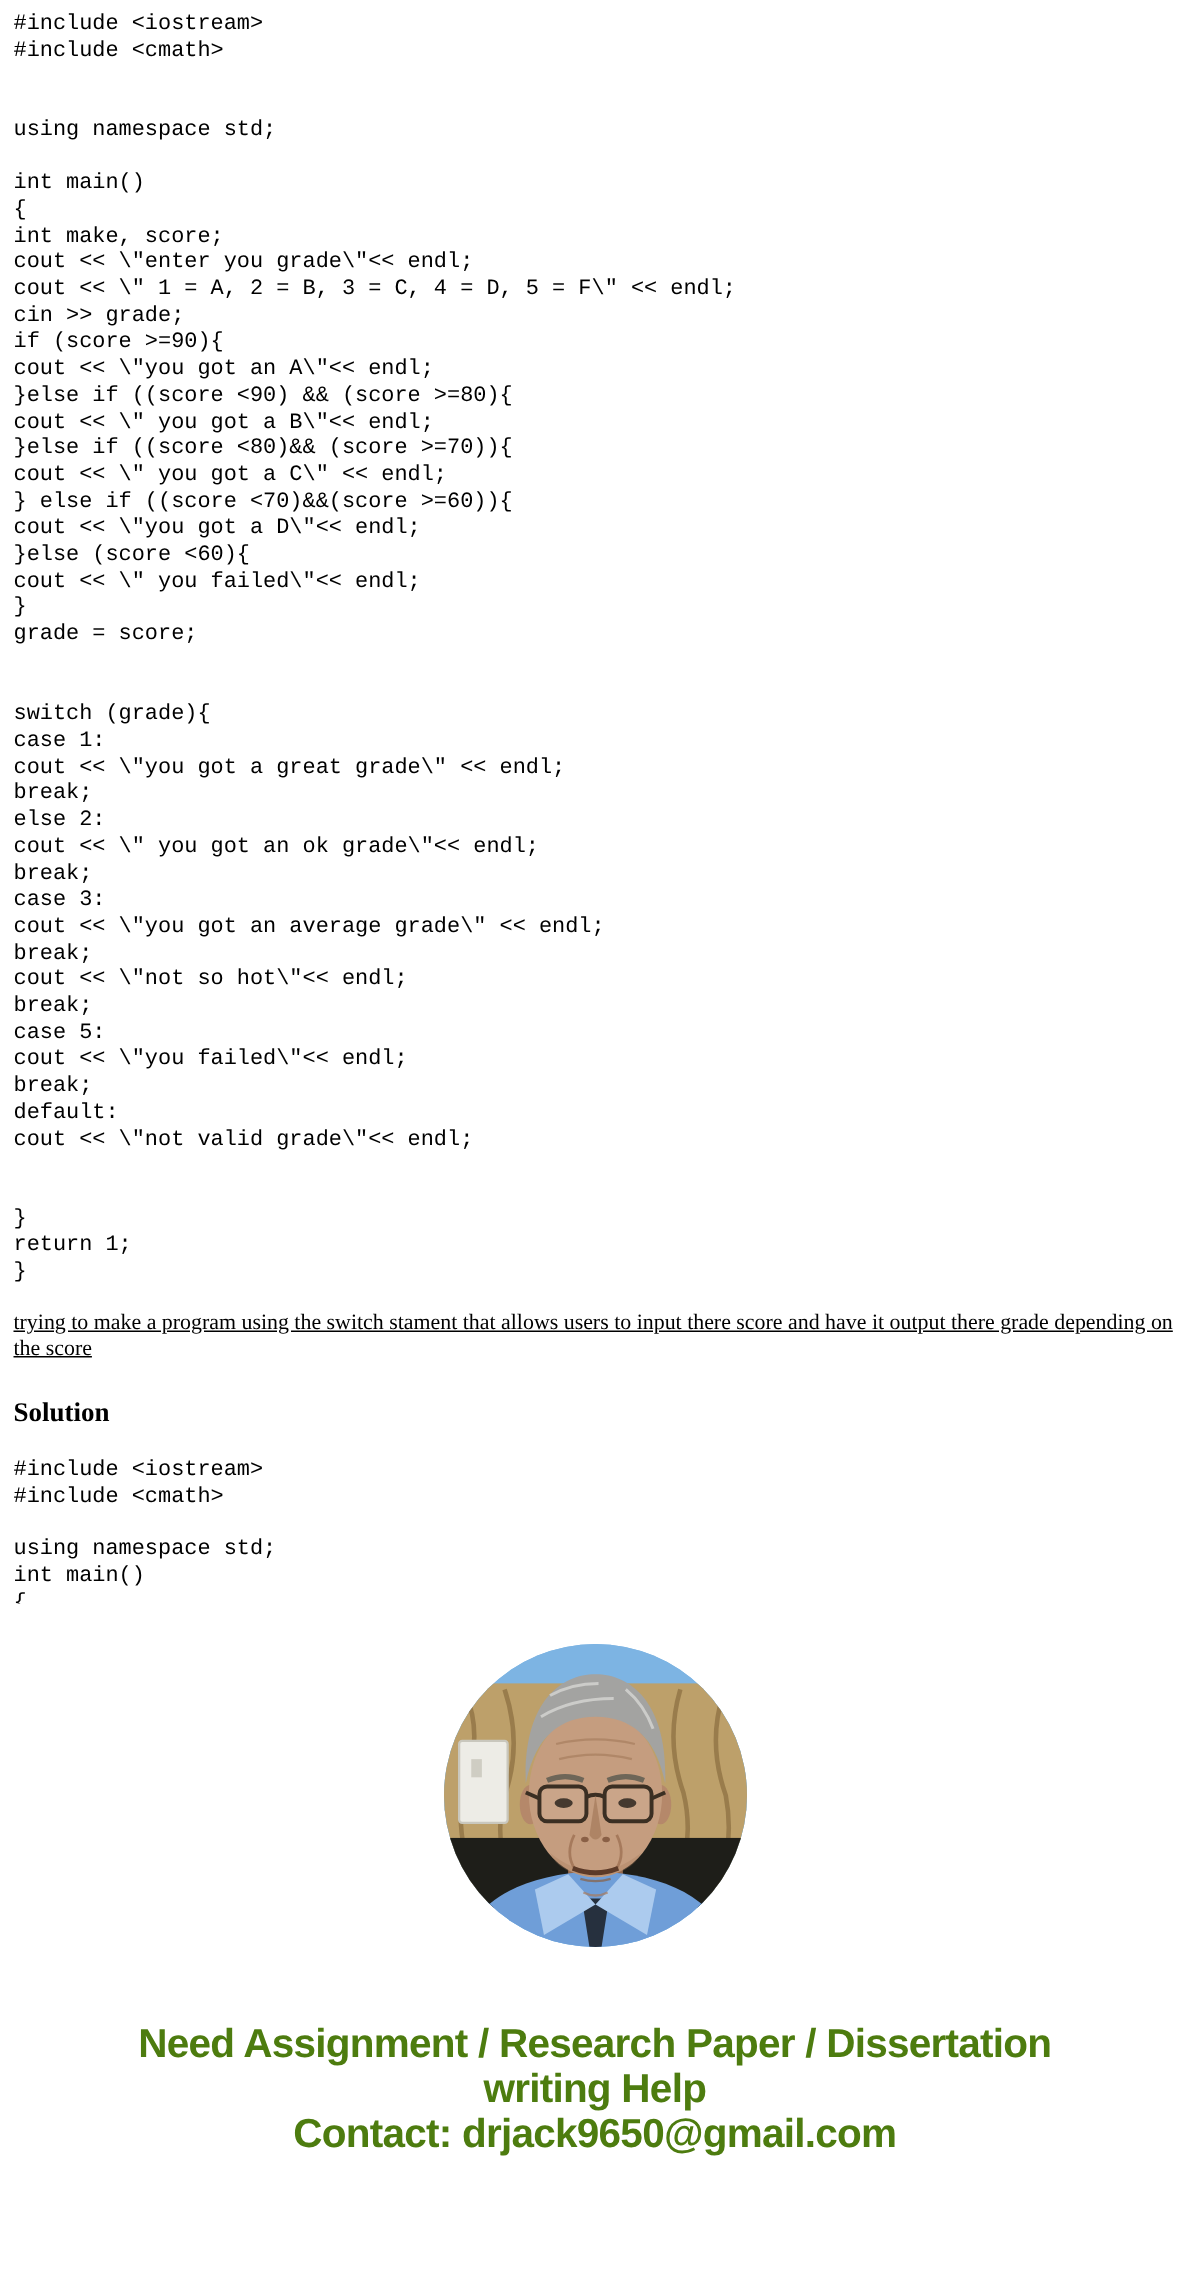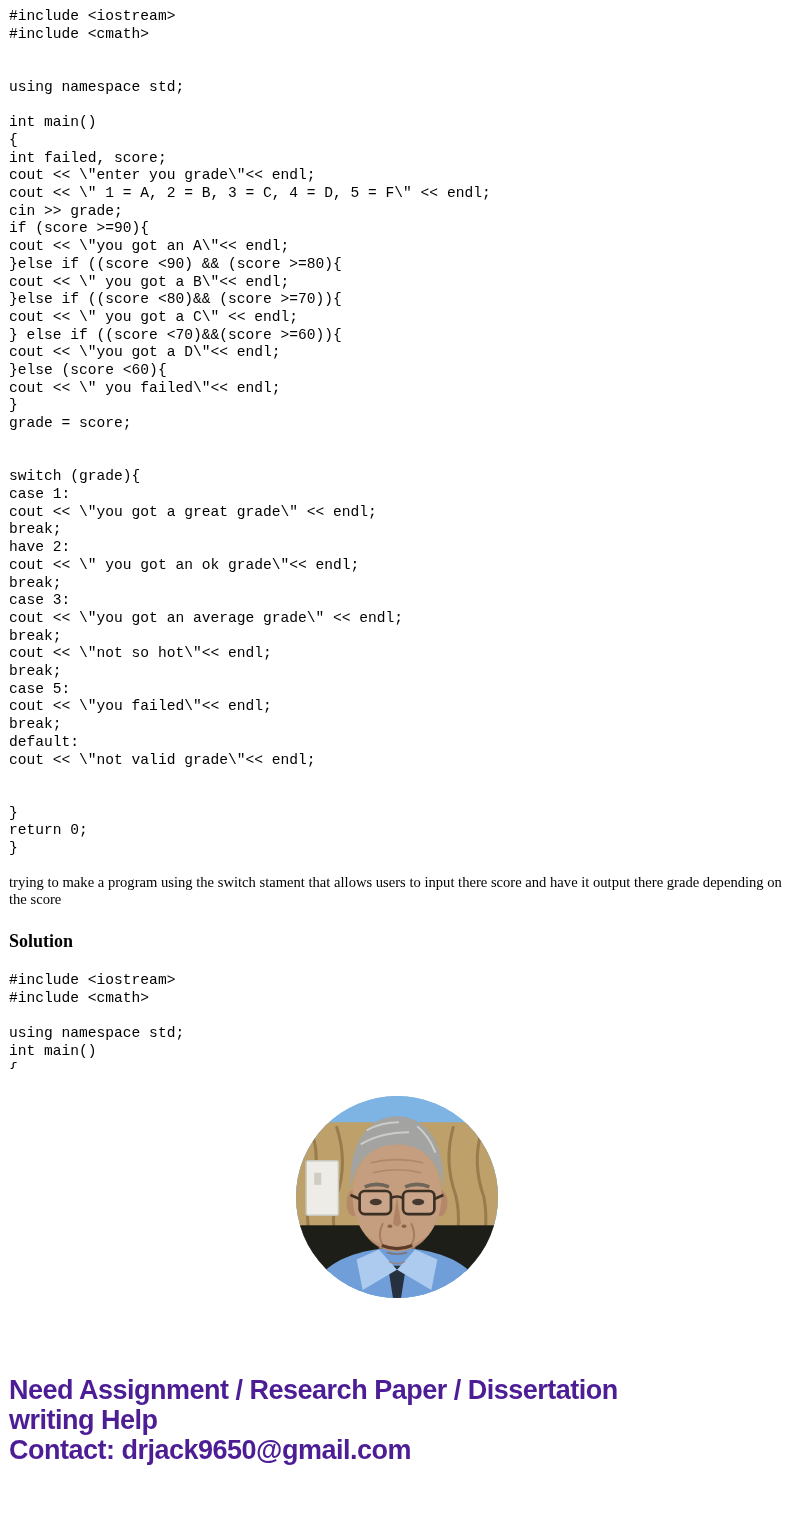--- a/index.html
+++ b/index.html
@@ -9,60 +9,61 @@
   }
   .page { padding: 8px 10px 0 9px; }
   .code-block { }
   .code-line {
     font-size: 14.6px; line-height: 17.7px; white-space: pre;
     font-family: Liberation Mono, monospace;
   }
   .question-text {
     font-size: 14.6px; line-height: 17.7px; margin: 16px 0 0 0;
     max-width: 776px;
+    text-decoration: underline;
   }
   .solution-heading {
     font-size: 18px; font-weight: bold; margin: 22px 0 0 0;
     line-height: 20px;
   }
   .program-label {
     font-size: 13.5px; font-weight: bold; margin: 27px 0 0 0;
     line-height: 16px;
   }
   .solution-code {
     margin-top: 21px; height: 97px; overflow: hidden;
   }
   .avatar-wrap {
     width: 202px; height: 202px; border-radius: 50%; overflow: hidden;
     margin: 27px auto 0 auto; position: relative; background: #7db4e3;
   }
   .avatar-wrap svg { display: block; width: 202px; height: 202px; }
   .footer {
-    margin-top: 77px; 
+    margin-top: 49px; text-align: center;
     font-family: "Liberation Sans", sans-serif; font-weight: 700;
     font-size: 27px; line-height: 30px; letter-spacing: -0.5px;
-    color: #4c1d95;
+    color: #4d7c0f;
   }
   .footer-line { white-space: pre; }
 </style>
 </head>
 <body>
 
 <div class="page">
 
   <div class="code-block">
       <div class="code-line">#include &lt;iostream&gt;</div>
       <div class="code-line">#include &lt;cmath&gt;</div>
       <div class="code-line">&nbsp;</div>
       <div class="code-line">&nbsp;</div>
       <div class="code-line">using namespace std;</div>
       <div class="code-line">&nbsp;</div>
       <div class="code-line">int main()</div>
       <div class="code-line">{</div>
-      <div class="code-line">int failed, score;</div>
+      <div class="code-line">int make, score;</div>
       <div class="code-line">cout &lt;&lt; \"enter you grade\"&lt;&lt; endl;</div>
       <div class="code-line">cout &lt;&lt; \" 1 = A, 2 = B, 3 = C, 4 = D, 5 = F\" &lt;&lt; endl;</div>
       <div class="code-line">cin &gt;&gt; grade;</div>
       <div class="code-line">if (score &gt;=90){</div>
       <div class="code-line">cout &lt;&lt; \"you got an A\"&lt;&lt; endl;</div>
       <div class="code-line">}else if ((score &lt;90) &amp;&amp; (score &gt;=80){</div>
       <div class="code-line">cout &lt;&lt; \" you got a B\"&lt;&lt; endl;</div>
       <div class="code-line">}else if ((score &lt;80)&amp;&amp; (score &gt;=70)){</div>
       <div class="code-line">cout &lt;&lt; \" you got a C\" &lt;&lt; endl;</div>
       <div class="code-line">} else if ((score &lt;70)&amp;&amp;(score &gt;=60)){</div>
@@ -70,37 +71,37 @@
       <div class="code-line">}else (score &lt;60){</div>
       <div class="code-line">cout &lt;&lt; \" you failed\"&lt;&lt; endl;</div>
       <div class="code-line">}</div>
       <div class="code-line">grade = score;</div>
       <div class="code-line">&nbsp;</div>
       <div class="code-line">&nbsp;</div>
       <div class="code-line">switch (grade){</div>
       <div class="code-line">case 1:</div>
       <div class="code-line">cout &lt;&lt; \"you got a great grade\" &lt;&lt; endl;</div>
       <div class="code-line">break;</div>
-      <div class="code-line">have 2:</div>
+      <div class="code-line">else 2:</div>
       <div class="code-line">cout &lt;&lt; \" you got an ok grade\"&lt;&lt; endl;</div>
       <div class="code-line">break;</div>
       <div class="code-line">case 3:</div>
       <div class="code-line">cout &lt;&lt; \"you got an average grade\" &lt;&lt; endl;</div>
       <div class="code-line">break;</div>
       <div class="code-line">cout &lt;&lt; \"not so hot\"&lt;&lt; endl;</div>
       <div class="code-line">break;</div>
       <div class="code-line">case 5:</div>
       <div class="code-line">cout &lt;&lt; \"you failed\"&lt;&lt; endl;</div>
       <div class="code-line">break;</div>
       <div class="code-line">default:</div>
       <div class="code-line">cout &lt;&lt; \"not valid grade\"&lt;&lt; endl;</div>
       <div class="code-line">&nbsp;</div>
       <div class="code-line">&nbsp;</div>
       <div class="code-line">}</div>
-      <div class="code-line">return 0;</div>
+      <div class="code-line">return 1;</div>
       <div class="code-line">}</div>
     </div>
 
   <p class="question-text">trying to make a program using the switch stament that allows users to input there score and have it output there grade depending on the score</p>
 
   <h2 class="solution-heading">Solution</h2>
 
 
   <div class="code-block solution-code">
       <div class="code-line">#include &lt;iostream&gt;</div>

